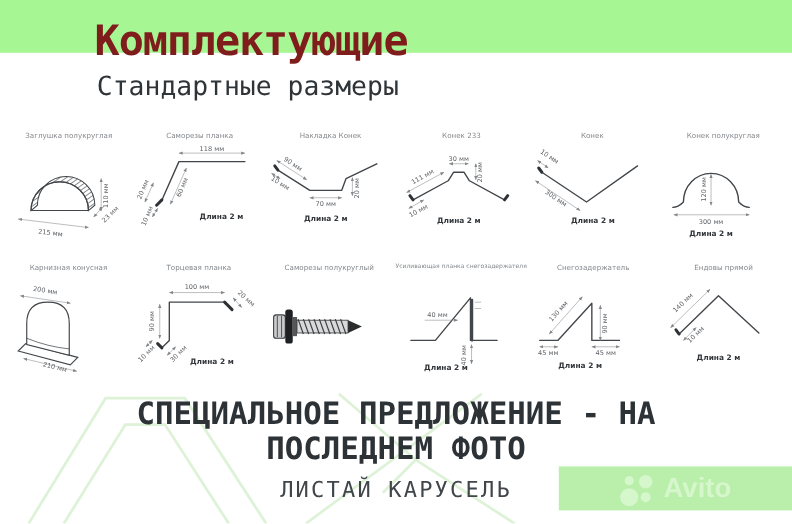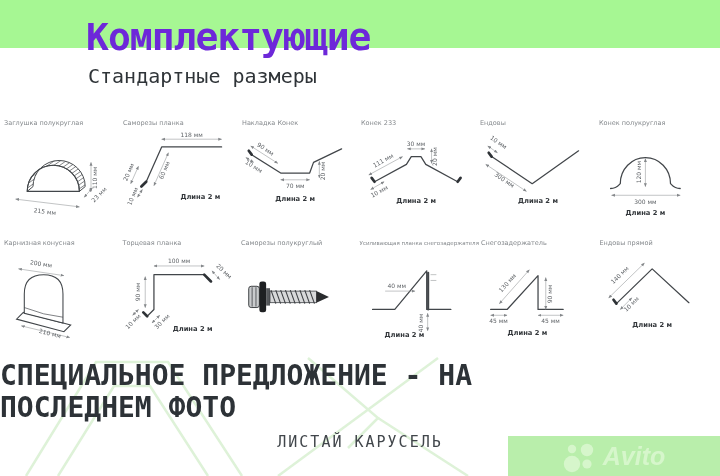--- a/index.html
+++ b/index.html
@@ -1,45 +1,45 @@
 <!DOCTYPE html>
 <html><head>
 <meta charset="utf-8">
 <style>
   html,body{margin:0;padding:0;}
   body{width:720px;height:476px;position:relative;overflow:hidden;background:#ffffff;
        font-family:"DejaVu Sans Mono", monospace;}
   .topbar{position:absolute;left:0;top:0;width:720px;height:48px;background:#a6f793;z-index:1;}
   .page-title{position:absolute;left:86px;top:18px;z-index:2;font-size:38px;font-weight:bold;
-       color:#6d28d9;line-height:1;letter-spacing:-1px;}
-  .page-subtitle{position:absolute;left:88px;top:64px;z-index:2;font-size:20px;color:#2f3438;}
+       color:#7f1d1d;line-height:1;letter-spacing:-1px;}
+  .page-subtitle{position:absolute;left:88px;top:64px;z-index:2;font-size:24px;color:#2f3438;}
   .wm{position:absolute;left:18px;top:352px;z-index:0;}
   .row{position:absolute;left:4px;width:712px;display:grid;grid-template-columns:repeat(6,1fr);
        column-gap:2px;z-index:2;}
   #row1{top:118px;} #row2{top:238px;}
-  .cell{display:flex;flex-direction:column;align-items:flex-start;}
+  .cell{display:flex;flex-direction:column;align-items:center;}
   .nm{font-family:"DejaVu Sans",sans-serif;font-size:6.5px;color:#84888c;white-space:nowrap;
       height:10px;line-height:10px;}
   .nm-sm{font-size:5.5px;}
   svg.diag{display:block;}
   .pl{fill:none;stroke:#42464a;stroke-width:1.3;stroke-linejoin:round;stroke-linecap:round;}
   .pl2{fill:none;stroke:#42464a;stroke-width:2.2;stroke-linecap:round;}
   .hem{stroke:#2e3236;stroke-width:2.8;stroke-linecap:round;}
   .face{fill:#ffffff;stroke:#42464a;stroke-width:1.1;}
   .dl{stroke:#8c8f92;stroke-width:0.55;marker-start:url(#ar);marker-end:url(#ar);}
   .dle{stroke:#8c8f92;stroke-width:0.55;marker-end:url(#ar);}
   .dt{font-family:"DejaVu Sans",sans-serif;font-size:6.2px;fill:#5f6367;text-anchor:middle;}
   .len{font-family:"DejaVu Sans",sans-serif;font-size:7px;font-weight:bold;fill:#33373b;text-anchor:middle;}
-  .offer{position:absolute;top:360px;left:0;width:720px;z-index:2;}
+  .offer{position:absolute;top:360px;left:0;width:720px;text-align:center;z-index:2;}
   .offer-text{display:inline-block;max-width:500px;font-size:28px;font-weight:bold;
       color:#2d3237;line-height:1.15;}
   .carousel{position:absolute;top:433px;left:0;width:720px;text-align:center;z-index:2;
-      font-size:15px;letter-spacing:2px;color:#41464b;}
-  .brandbar{position:absolute;right:0;bottom:0;width:212px;height:40px;background:#b9eeab;
-      z-index:3;display:flex;align-items:center;justify-content:center;gap:6px;font-style:italic;}
+      font-size:20px;letter-spacing:2px;color:#41464b;}
+  .brandbar{position:absolute;right:0;bottom:12px;width:212px;height:40px;background:#b9eeab;
+      z-index:3;display:flex;align-items:center;justify-content:center;gap:6px;}
   .brand-word{font-family:"Liberation Sans",sans-serif;font-weight:bold;font-size:25px;
       color:#d6f6cb;line-height:40px;}
 </style>
 </head>
 <body>
 
 <svg width="0" height="0" style="position:absolute">
   <defs>
     <marker id="ar" viewBox="0 0 10 10" refX="9" refY="5" markerWidth="7" markerHeight="7" orient="auto-start-reverse">
       <path d="M0,1 L10,5 L0,9 Z" fill="#84878a"></path>
@@ -126,21 +126,21 @@
       <text class="dt" x="79" y="28" transform="rotate(-90 79 28)">20 мм</text>
       <line class="dl" x1="8" y1="47" x2="43" y2="28"></line>
       <text class="dt" x="24" y="34" transform="rotate(-29 24 34)">111 мм</text>
       <line class="dl" x1="10" y1="62" x2="24" y2="54"></line>
       <text class="dt" x="20" y="66" transform="rotate(-29 20 66)">10 мм</text>
       <text class="len" x="57" y="76">Длина 2 м</text>
     </svg>
   </div>
 
   <div class="cell">
-    <div class="nm">Ендовы</div>
+    <div class="nm">Конек</div>
     <svg class="diag" width="116" height="92" viewBox="0 0 120 92">
       <path class="pl" d="M12,28 L54,56 L102,22"></path>
       <line class="hem" x1="12" y1="28" x2="9" y2="24"></line>
       <line class="dl" x1="8" y1="17" x2="18" y2="24"></line>
       <text class="dt" x="18" y="15" transform="rotate(34 18 15)">10 мм</text>
       <line class="dl" x1="6" y1="36" x2="48" y2="64"></line>
       <text class="dt" x="24" y="54" transform="rotate(34 24 54)">300 мм</text>
       <text class="len" x="60" y="76">Длина 2 м</text>
     </svg>
   </div>

